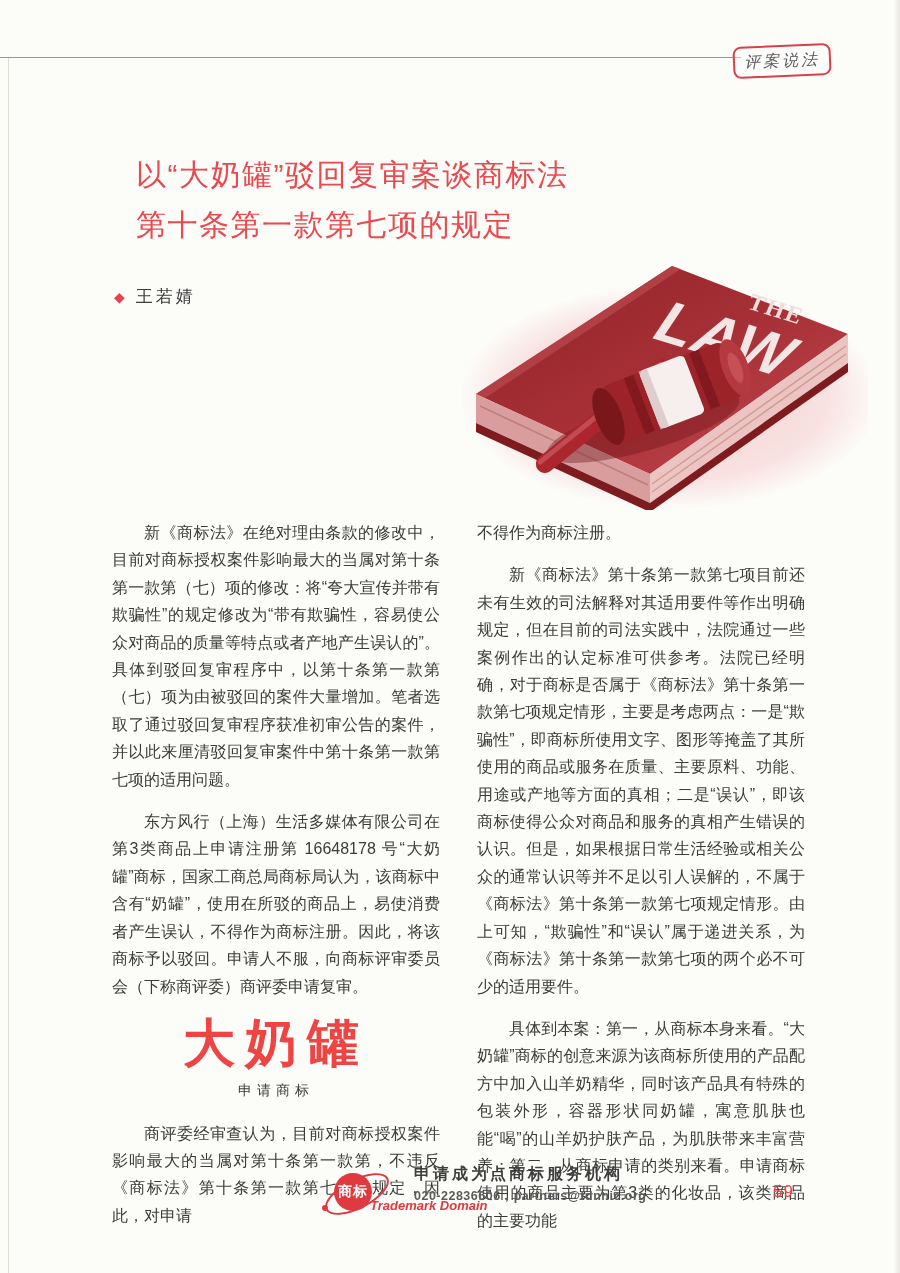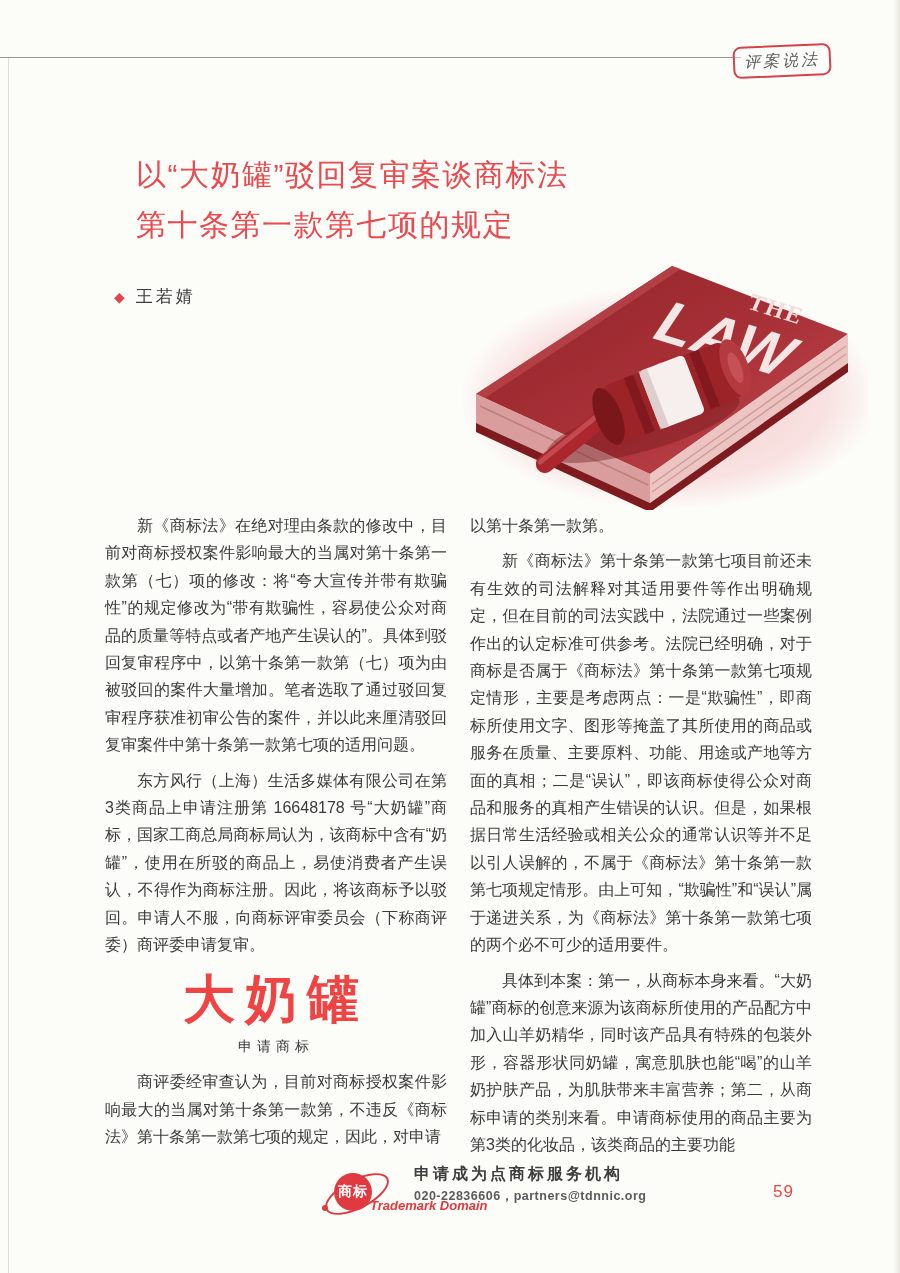--- a/index.html
+++ b/index.html
@@ -30,21 +30,21 @@
   .author { position:absolute; left:114px; top:285px; display:flex; align-items:center; gap:11px; }
   .author .marker { color:#e4454c; font-size:14px; }
   .author .name { font-size:17px; color:#3d3d3d; letter-spacing:3px; }
 
   .illustration { position:absolute; left:448px; top:222px; width:420px; height:288px; }
 
   .col {
     position:absolute; width:358px; font-size:16px; line-height:27.4px;
     color:#3b3b3b; text-align:justify;
   }
-  .col p { margin:8px; text-indent:2em; }
+  .col p { margin:15px; text-indent:2em; }
   .col p.no-indent { text-indent:0; }
   .col-left { left:97px; top:504px; }
   .col-right { left:462px; top:504px; }
 
   .trademark-block { text-align:center; margin:12px 0 8px; text-indent:0; }
   .trademark-name {
     font-family:"DejaVu Sans",sans-serif; font-weight:700;
     font-size:52px; color:#ef4444; letter-spacing:10px; line-height:1.1;
   }
   .trademark-caption {
@@ -155,21 +155,21 @@
     <p>新《商标法》在绝对理由条款的修改中，目前对商标授权案件影响最大的当属对第十条第一款第（七）项的修改：将“夸大宣传并带有欺骗性”的规定修改为“带有欺骗性，容易使公众对商品的质量等特点或者产地产生误认的”。具体到驳回复审程序中，以第十条第一款第（七）项为由被驳回的案件大量增加。笔者选取了通过驳回复审程序获准初审公告的案件，并以此来厘清驳回复审案件中第十条第一款第七项的适用问题。</p>
     <p>东方风行（上海）生活多媒体有限公司在第3类商品上申请注册第 16648178 号“大奶罐”商标，国家工商总局商标局认为，该商标中含有“奶罐”，使用在所驳的商品上，易使消费者产生误认，不得作为商标注册。因此，将该商标予以驳回。申请人不服，向商标评审委员会（下称商评委）商评委申请复审。</p>
     <div class="trademark-block">
       <div class="trademark-name">大奶罐</div>
       <div class="trademark-caption">申请商标</div>
     </div>
     <p>商评委经审查认为，目前对商标授权案件影响最大的当属对第十条第一款第，不违反《商标法》第十条第一款第七项的规定，因此，对申请</p>
   </div>
 
   <div class="col col-right">
-    <p class="no-indent">以第十条第一款第。</p>
+    <p class="no-indent">不得作为商标注册。</p>
     <p>新《商标法》第十条第一款第七项目前还未有生效的司法解释对其适用要件等作出明确规定，但在目前的司法实践中，法院通过一些案例作出的认定标准可供参考。法院已经明确，对于商标是否属于《商标法》第十条第一款第七项规定情形，主要是考虑两点：一是“欺骗性”，即商标所使用文字、图形等掩盖了其所使用的商品或服务在质量、主要原料、功能、用途或产地等方面的真相；二是“误认”，即该商标使得公众对商品和服务的真相产生错误的认识。但是，如果根据日常生活经验或相关公众的通常认识等并不足以引人误解的，不属于《商标法》第十条第一款第七项规定情形。由上可知，“欺骗性”和“误认”属于递进关系，为《商标法》第十条第一款第七项的两个必不可少的适用要件。</p>
     <p>具体到本案：第一，从商标本身来看。“大奶罐”商标的创意来源为该商标所使用的产品配方中加入山羊奶精华，同时该产品具有特殊的包装外形，容器形状同奶罐，寓意肌肤也能“喝”的山羊奶护肤产品，为肌肤带来丰富营养；第二，从商标申请的类别来看。申请商标使用的商品主要为第3类的化妆品，该类商品的主要功能</p>
   </div>
 
   <div class="footer">
     <div class="footer-logo">
       <div class="logo-orbit"></div>
       <div class="logo-dot"></div>
       <div class="logo-circle">商标</div>
       <div class="logo-en">Trademark Domain</div>

